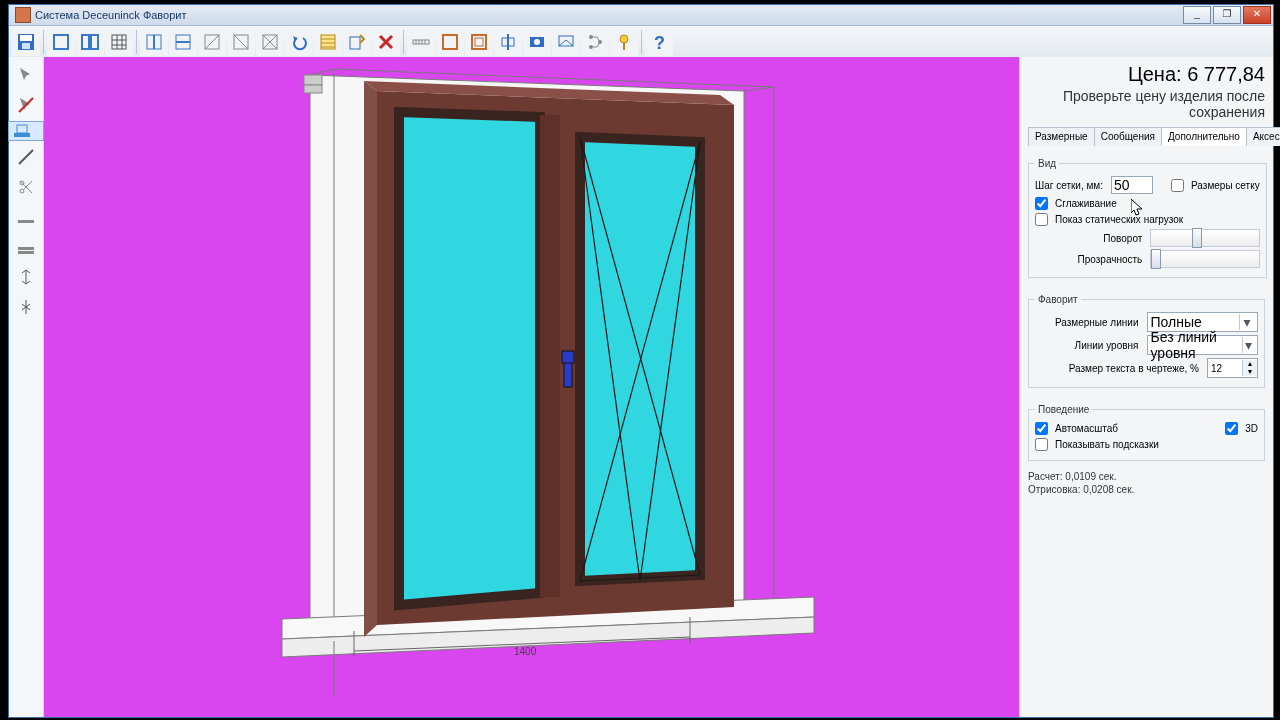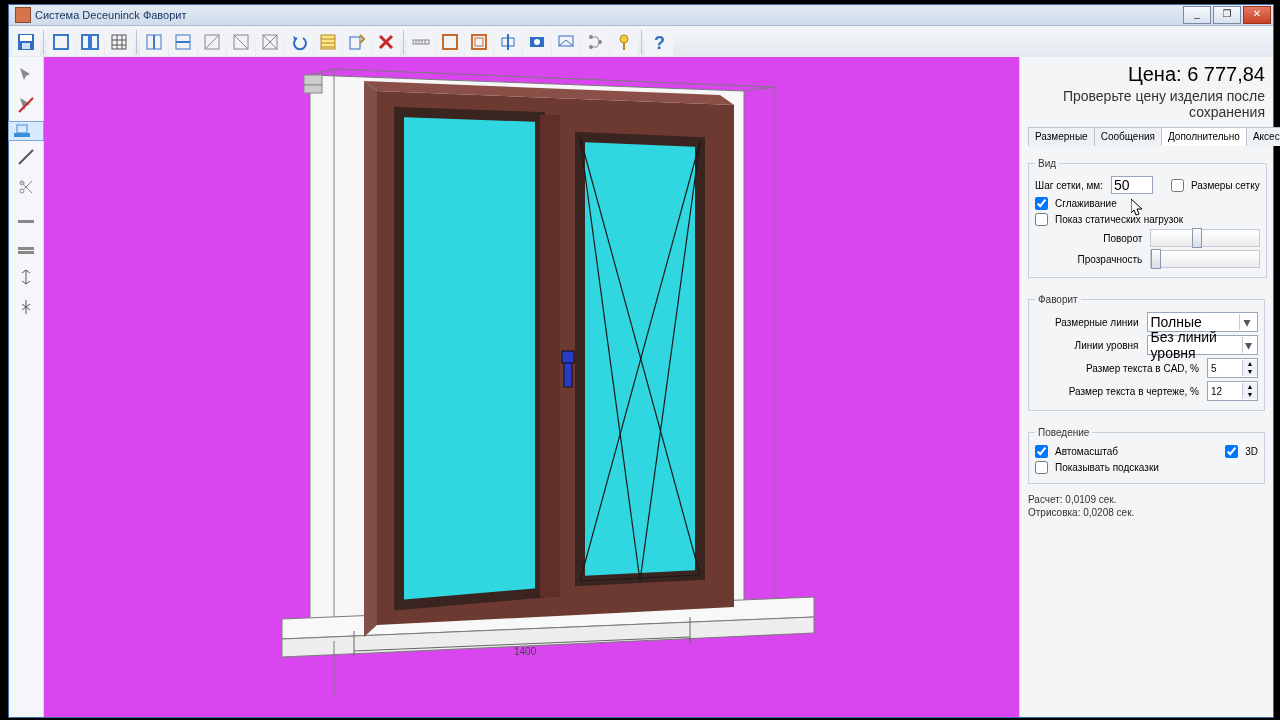--- a/index.html
+++ b/index.html
@@ -366,30 +366,20 @@
             </div>
         </div>
         <div class="row">
           <label class="lbl">Линии уровня</label>
           <div class="sel" style="flex:1">
               <span>Без линий уровня</span>
               <span class="arr">▾</span>
             </div>
         </div>
         <div class="row">
-          <label class="lbl">Размер текста в CAD, %</label>
-          <div class="spin">
-              <input value="5" style="">
-              <div class="btns">
-                <div class="b">▲</div>
-                <div class="b">▼</div>
-              </div>
-            </div>
-        </div>
-        <div class="row">
           <label class="lbl">Размер текста в чертеже, %</label>
           <div class="spin">
               <input value="12" style="">
               <div class="btns">
                 <div class="b">▲</div>
                 <div class="b">▼</div>
               </div>
             </div>
         </div>
       </fieldset>

